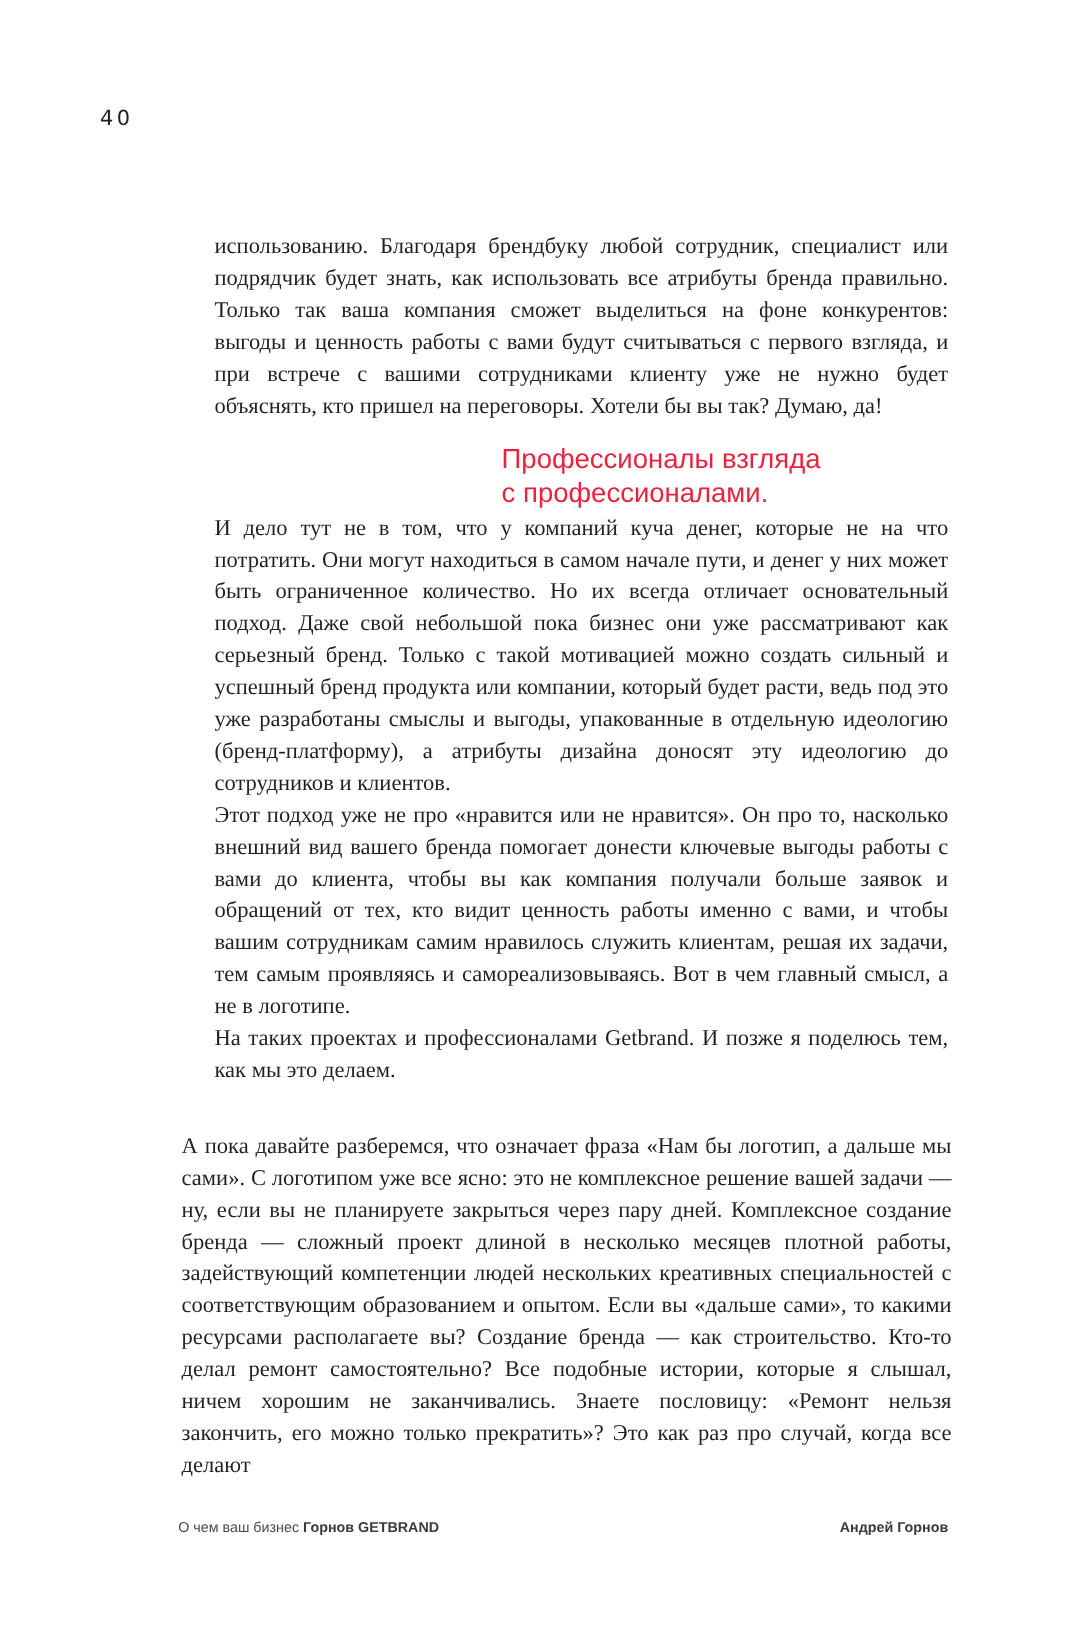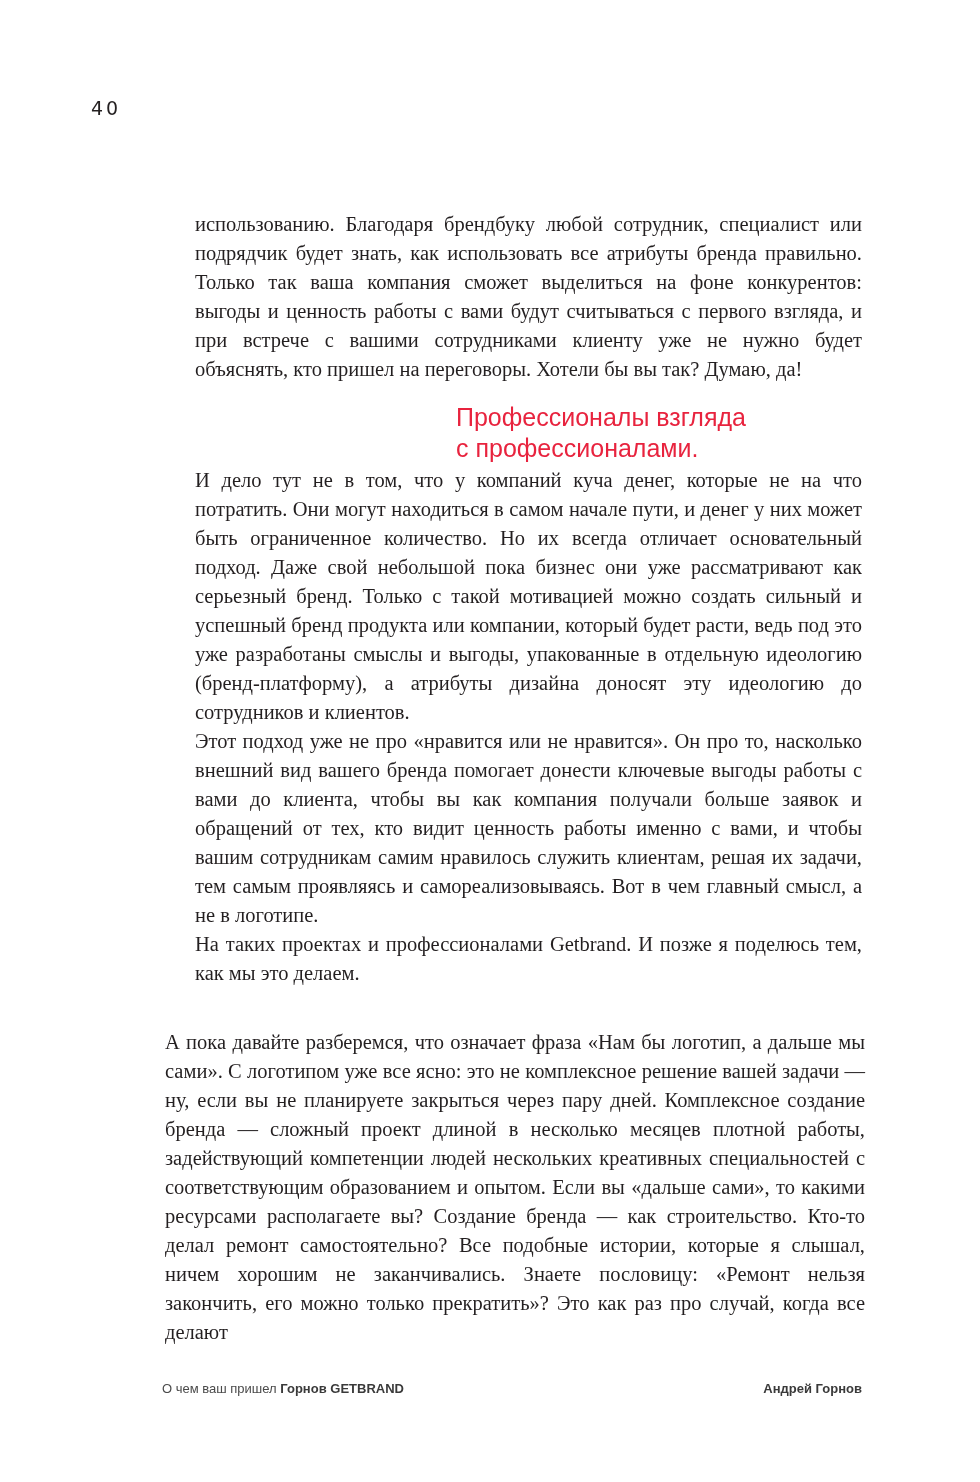--- a/index.html
+++ b/index.html
@@ -100,16 +100,16 @@
   </p>
   <p class="last-line-left">На таких проектах и профессионалами Getbrand. И позже я поделюсь тем, как мы это делаем.</p>
 </div>
 
 <div class="para block-full para-3 serif">
   <p style="text-align-last: justify;">А пока давайте разберемся, что означает фраза «Нам бы логотип, а дальше мы сами». С логотипом уже все ясно: это не комплексное решение вашей задачи — ну, если вы не планируете закрыться через пару дней. Комплексное создание бренда — сложный проект длиной в несколько месяцев плотной работы, задействующий компетенции людей нескольких креативных специальностей с соответствующим образованием и опытом. Если вы «дальше сами», то какими ресурсами располагаете вы? Создание бренда — как строительство. Кто-то делал ремонт самостоятельно? Все подобные истории, которые я слышал, ничем хорошим не заканчивались. Знаете пословицу: «Ремонт нельзя закончить, его можно только прекратить»? Это как раз про случай, когда все делают</p>
 </div>
 
 <div class="footer">
   <div>
-    <span>О чем ваш пришел </span><span class="left-strong">Горнов GETBRAND</span>
+    <span>О чем ваш бизнес </span><span class="left-strong">Горнов GETBRAND</span>
   </div>
   <div class="right">Андрей Горнов</div>
 </div>
 
 </body></html>

